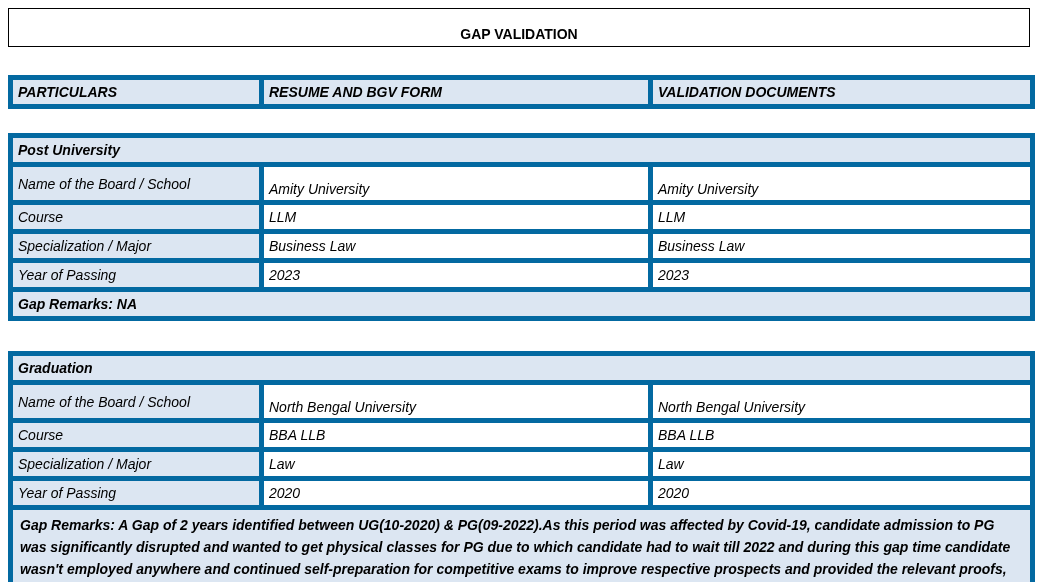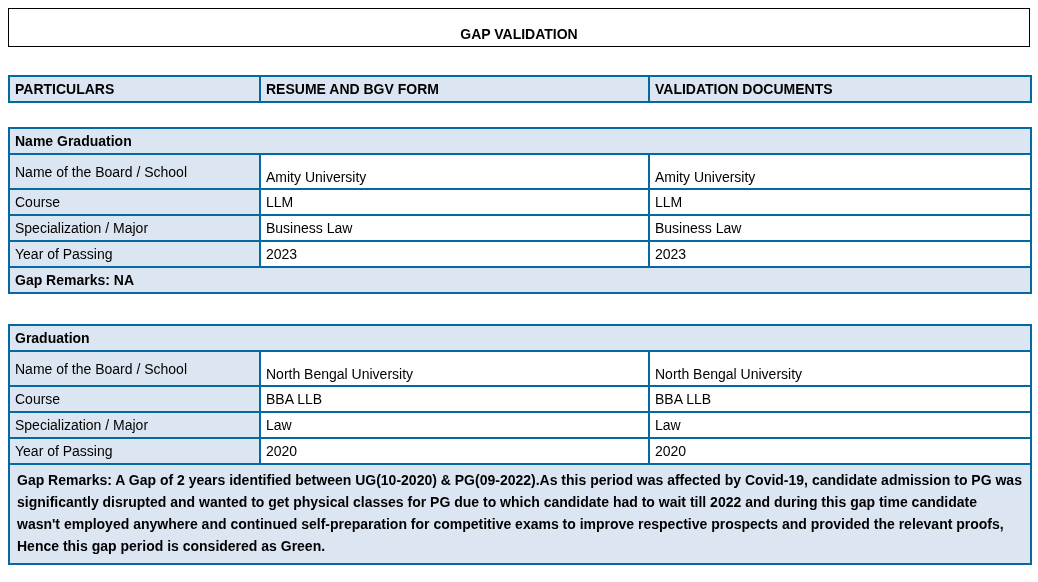--- a/index.html
+++ b/index.html
@@ -30,27 +30,28 @@
   }
   table.tbl {
     border-collapse: collapse;
     width: 1022px;
     table-layout: fixed;
   }
   col.c1 { width: 251px; }
   col.c2 { width: 389px; }
   col.c3 { width: 382px; }
   .tbl td {
-    border: 2px solid #0369a1;
+    border: 5px solid #0369a1;
     padding: 1px 5px;
     height: 22px;
     vertical-align: middle;
     overflow: hidden;
     white-space: nowrap;
     box-sizing: content-box;
+    font-style: italic;
   }
   .shade { background: #dce6f2; }
   .bold  { font-weight: 700; }
   tr.tall td { height: 29px; }
   tr.tall td.value { vertical-align: bottom; padding-bottom: 3px; }
   .mt-sm { margin-top: 24px; }
   .mt-md { margin-top: 30px; }
   td.remarks-cell {
     font-weight: 700;
     background: #dce6f2;
@@ -85,21 +86,21 @@
     </table>
 
   <table class="tbl mt-sm">
     <colgroup>
         <col class="c1">
         <col class="c2">
         <col class="c3">
       </colgroup>
     <tbody>
         <tr>
-      <td colspan="3" class="shade bold">Name Graduation</td>
+      <td colspan="3" class="shade bold">Post University</td>
     </tr>
     <tr class="tall">
       <td class="shade">Name of the Board / School</td>
       <td class="value">Amity University</td>
       <td class="value">Amity University</td>
     </tr>
     <tr>
       <td class="shade">Course</td>
       <td class="value">LLM</td>
       <td class="value">LLM</td>

